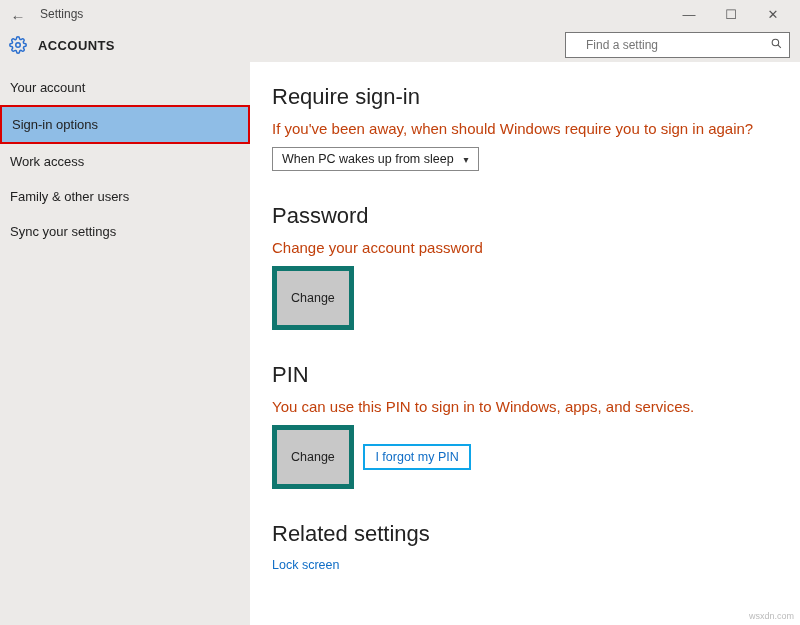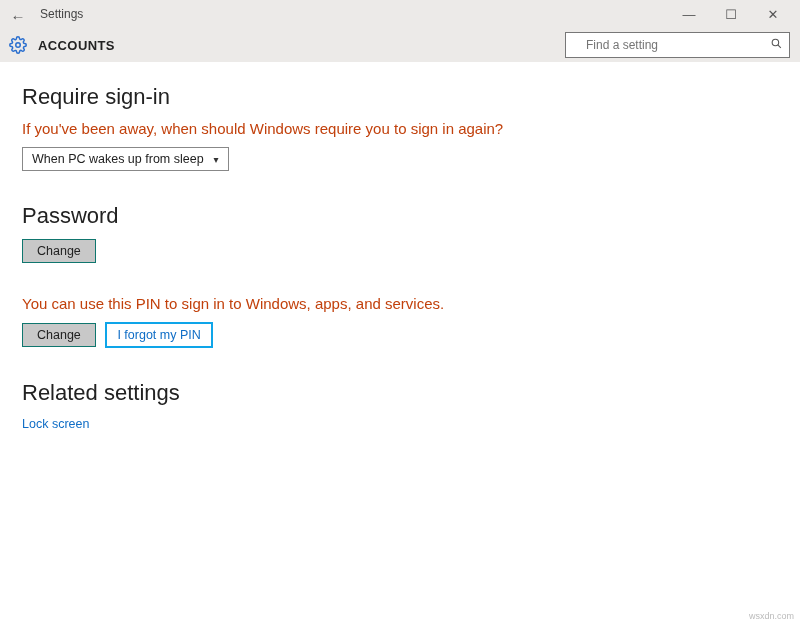--- a/index.html
+++ b/index.html
@@ -26,21 +26,21 @@
     .highlight-red { border: 2px solid #d90000; box-sizing: border-box; }
 
     .main { flex: 1; background: #ffffff; padding: 22px 10px 22px 22px; overflow: auto; }
     .section-title { font-size: 22px; font-weight: 400; color: #222; margin-bottom: 10px; }
     .section-desc { font-size: 15px; color: #c2410c; margin-bottom: 10px; }
     .section { margin-bottom: 32px; }
 
     .dropdown { display: inline-flex; align-items: center; border: 1px solid #888; background: #fff; padding: 4px 9px; font-size: 12.5px; color: #222; }
     .dropdown .chev { margin-left: 10px; font-size: 10px; color: #333; }
 
-    .btn { display: inline-block; background: #c8c8c8; border: 1px solid #0f766e; color: #222; padding: 4px 14px; font-size: 12.5px; cursor: pointer; }
+    .btn { display: inline-block; background: #c8c8c8; border: 5px solid #0f766e; color: #222; padding: 20px 14px; font-size: 12.5px; cursor: pointer; }
     .btn + .linkbox { margin-left: 6px; }
 
     .linkbox { display: inline-block; color: #0f6dc6; padding: 4px 10px; font-size: 12.5px; }
     .linkbox.hl { border: 2px solid #0ea5e9; text-align: center; }
 
     .link { color: #0f6dc6; font-size: 12.5px; cursor: pointer; display: inline-block; }
 
     .watermark { position: absolute; right: 6px; bottom: 4px; font-size: 9px; color: #bbb; }
   </style>
 </head>
@@ -69,38 +69,47 @@
     <span class="sicon">
       <svg viewBox="0 0 24 24" width="13" height="13" fill="none" stroke="#555" stroke-width="2">
           <circle cx="10" cy="10" r="6"></circle>
           <line x1="20" y1="20" x2="14.5" y2="14.5"></line>
         </svg>
     </span>
   </div>
 </div>
 
 <div class="content">
+  <div class="sidebar">
+    <div class="item"><span>Your account</span></div>
+    <div class="item selected highlight-red"><span>Sign-in options</span></div>
+    <div class="item"><span>Work access</span></div>
+    <div class="item"><span>Family &amp; other users</span></div>
+    <div class="item"><span>Sync your settings</span></div>
+  </div>
 
   <div class="main">
 
     <div class="section">
       <div class="section-title">Require sign-in</div>
       <div class="section-desc">If you've been away, when should Windows require you to sign in again?</div>
       <div class="dropdown">
         <span>When PC wakes up from sleep</span>
         <span class="chev">▾</span>
       </div>
     </div>
 
     <div class="section">
       <div class="section-title">Password</div>
+      <div class="section-desc">Change your account password</div>
       <div class="btn"><span>Change</span></div>
     </div>
 
     <div class="section">
+      <div class="section-title">PIN</div>
       <div class="section-desc">You can use this PIN to sign in to Windows, apps, and services.</div>
       <div>
         <div class="btn"><span>Change</span></div>
         <div class="linkbox hl"><span>I forgot my PIN</span></div>
       </div>
     </div>
 
 
     <div class="section" style="margin-bottom:8px;">
       <div class="section-title">Related settings</div>

